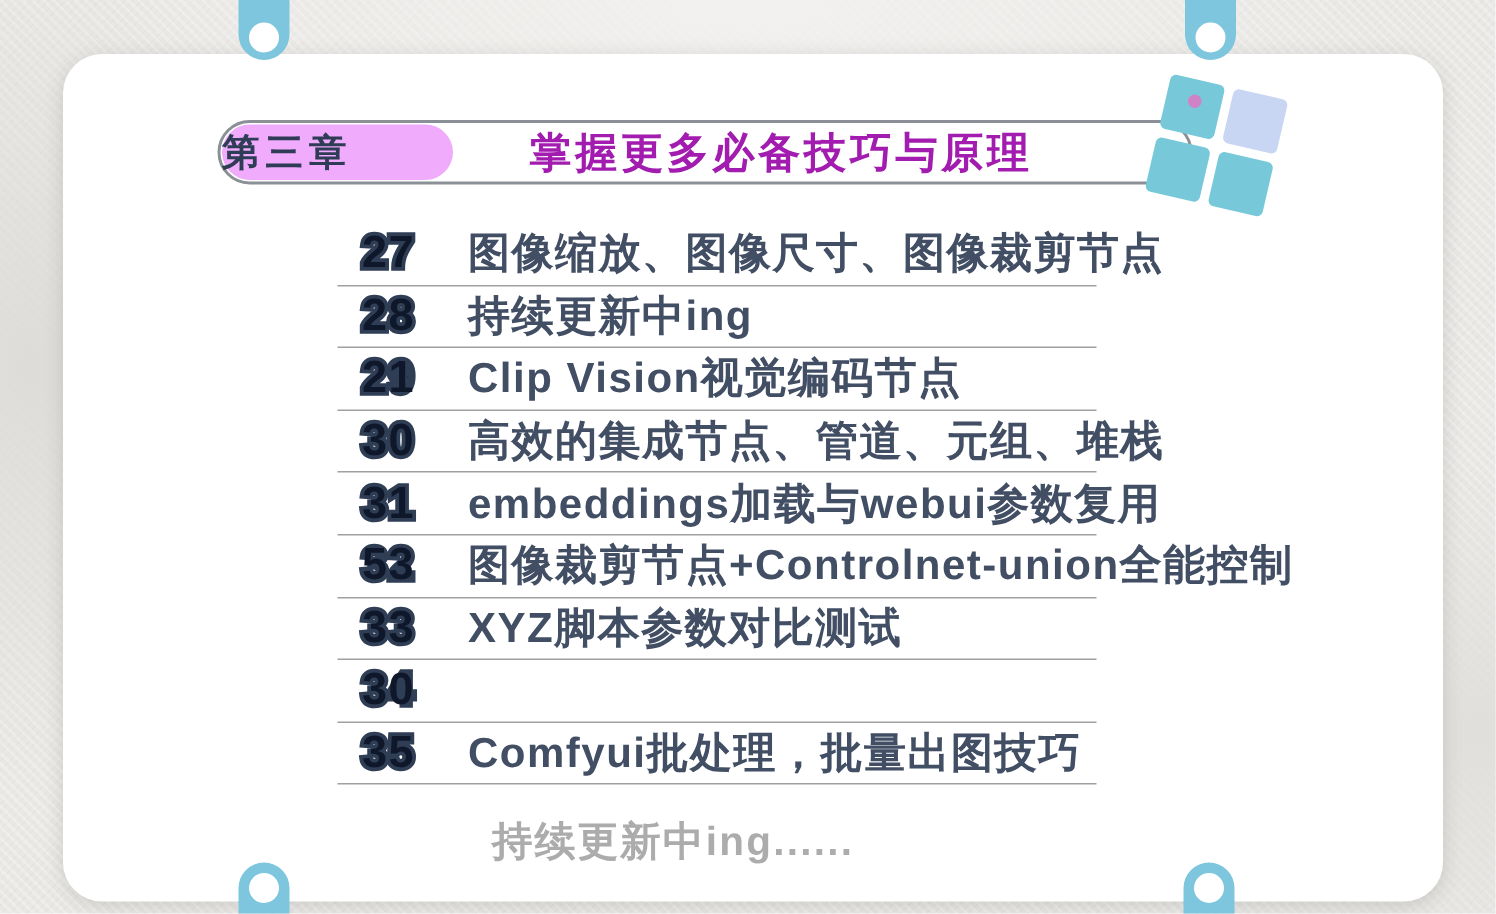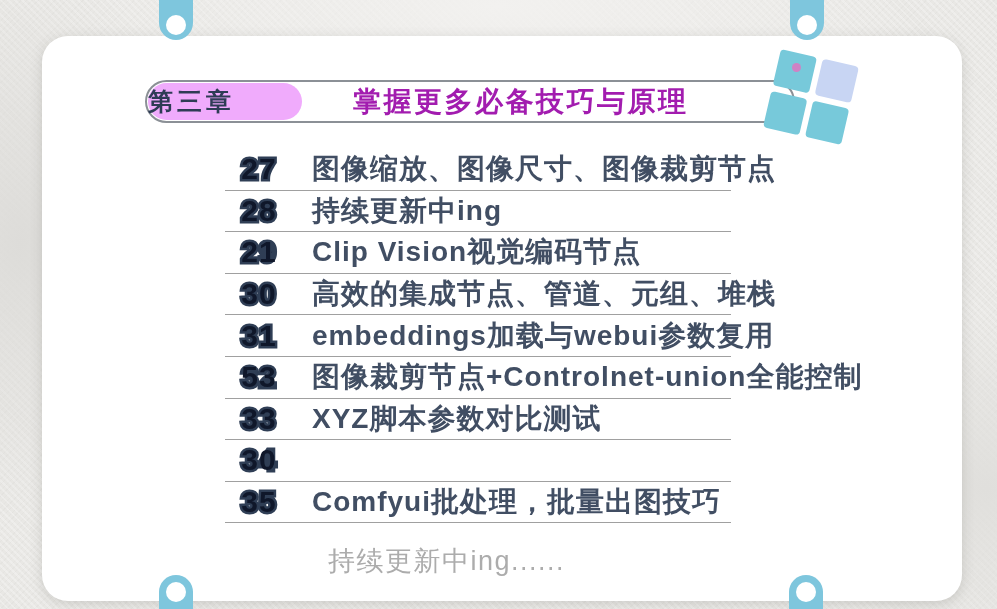--- a/index.html
+++ b/index.html
@@ -86,21 +86,21 @@
     content:attr(data-n); position:absolute; left:0; top:0; width:100%;
     -webkit-text-stroke:5px #2f3e55; z-index:-1;
   }
   .topic{
     margin-left:19px; font-size:28px; font-weight:600; letter-spacing:1px;
     color:#414e63; white-space:nowrap;
   }
 
   .footer-note{
     position:absolute; left:328px; top:543px;
-    font-size:27px; font-weight:400; letter-spacing:1.5px; color:#acacac;
+    font-size:27px; font-weight:700; letter-spacing:1.5px; color:#acacac;
     white-space:nowrap;
   }
 </style>
 </head>
 <body>
 
 <div class="stage">
 
   <div class="card"></div>
 

